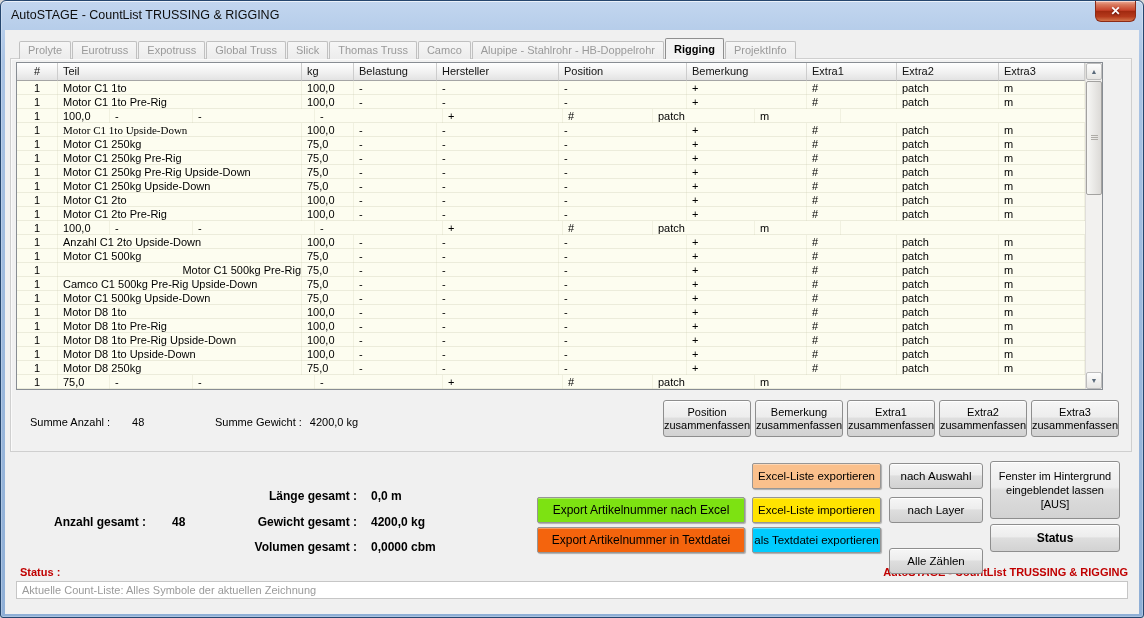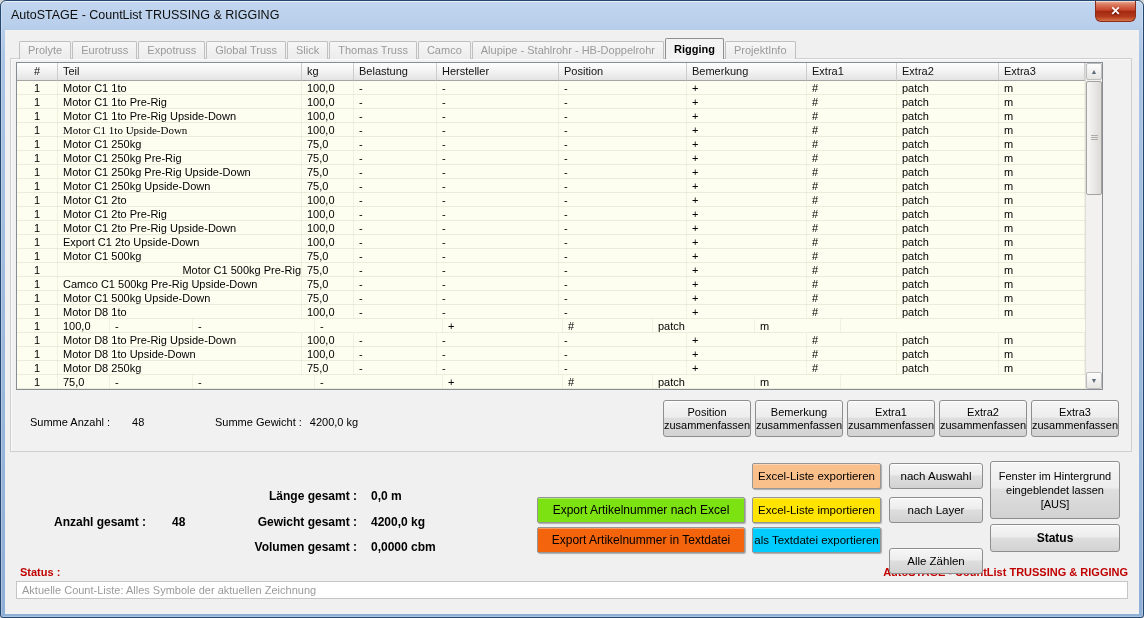--- a/index.html
+++ b/index.html
@@ -144,21 +144,20 @@
             <div class="lv-cell c3" style="width: 83px;">-</div>
             <div class="lv-cell c4" style="width: 122px;">-</div>
             <div class="lv-cell c5" style="width: 128px;">-</div>
             <div class="lv-cell c6" style="width: 120px;">+</div>
             <div class="lv-cell c7" style="width: 90px;">#</div>
             <div class="lv-cell c8" style="width: 102px;">patch</div>
             <div class="lv-cell c9" style="width: 86px;">m</div>
           </div>
           <div class="lv-row">
             <div class="lv-cell c0" style="width: 41px;">1</div>
-            <div class="lv-cell c1" style="width: 244px;">Motor C1 1to Pre-Rig Upside-Down</div>
             <div class="lv-cell c2" style="width: 52px;">100,0</div>
             <div class="lv-cell c3" style="width: 83px;">-</div>
             <div class="lv-cell c4" style="width: 122px;">-</div>
             <div class="lv-cell c5" style="width: 128px;">-</div>
             <div class="lv-cell c6" style="width: 120px;">+</div>
             <div class="lv-cell c7" style="width: 90px;">#</div>
             <div class="lv-cell c8" style="width: 102px;">patch</div>
             <div class="lv-cell c9" style="width: 86px;">m</div>
           </div>
           <div class="lv-row">
@@ -240,33 +239,32 @@
             <div class="lv-cell c3" style="width: 83px;">-</div>
             <div class="lv-cell c4" style="width: 122px;">-</div>
             <div class="lv-cell c5" style="width: 128px;">-</div>
             <div class="lv-cell c6" style="width: 120px;">+</div>
             <div class="lv-cell c7" style="width: 90px;">#</div>
             <div class="lv-cell c8" style="width: 102px;">patch</div>
             <div class="lv-cell c9" style="width: 86px;">m</div>
           </div>
           <div class="lv-row">
             <div class="lv-cell c0" style="width: 41px;">1</div>
-            <div class="lv-cell c1" style="width: 244px;">Motor C1 2to Pre-Rig Upside-Down</div>
-            <div class="lv-cell c2" style="width: 52px;">100,0</div>
-            <div class="lv-cell c3" style="width: 83px;">-</div>
-            <div class="lv-cell c4" style="width: 122px;">-</div>
-            <div class="lv-cell c5" style="width: 128px;">-</div>
-            <div class="lv-cell c6" style="width: 120px;">+</div>
-            <div class="lv-cell c7" style="width: 90px;">#</div>
-            <div class="lv-cell c8" style="width: 102px;">patch</div>
-            <div class="lv-cell c9" style="width: 86px;">m</div>
-          </div>
-          <div class="lv-row">
-            <div class="lv-cell c0" style="width: 41px;">1</div>
-            <div class="lv-cell c1" style="width: 244px;">Export C1 2to Upside-Down</div>
+            <div class="lv-cell c2" style="width: 52px;">100,0</div>
+            <div class="lv-cell c3" style="width: 83px;">-</div>
+            <div class="lv-cell c4" style="width: 122px;">-</div>
+            <div class="lv-cell c5" style="width: 128px;">-</div>
+            <div class="lv-cell c6" style="width: 120px;">+</div>
+            <div class="lv-cell c7" style="width: 90px;">#</div>
+            <div class="lv-cell c8" style="width: 102px;">patch</div>
+            <div class="lv-cell c9" style="width: 86px;">m</div>
+          </div>
+          <div class="lv-row">
+            <div class="lv-cell c0" style="width: 41px;">1</div>
+            <div class="lv-cell c1" style="width: 244px;">Anzahl C1 2to Upside-Down</div>
             <div class="lv-cell c2" style="width: 52px;">100,0</div>
             <div class="lv-cell c3" style="width: 83px;">-</div>
             <div class="lv-cell c4" style="width: 122px;">-</div>
             <div class="lv-cell c5" style="width: 128px;">-</div>
             <div class="lv-cell c6" style="width: 120px;">+</div>
             <div class="lv-cell c7" style="width: 90px;">#</div>
             <div class="lv-cell c8" style="width: 102px;">patch</div>
             <div class="lv-cell c9" style="width: 86px;">m</div>
           </div>
           <div class="lv-row">
@@ -324,20 +322,21 @@
             <div class="lv-cell c3" style="width: 83px;">-</div>
             <div class="lv-cell c4" style="width: 122px;">-</div>
             <div class="lv-cell c5" style="width: 128px;">-</div>
             <div class="lv-cell c6" style="width: 120px;">+</div>
             <div class="lv-cell c7" style="width: 90px;">#</div>
             <div class="lv-cell c8" style="width: 102px;">patch</div>
             <div class="lv-cell c9" style="width: 86px;">m</div>
           </div>
           <div class="lv-row">
             <div class="lv-cell c0" style="width: 41px;">1</div>
+            <div class="lv-cell c1" style="width: 244px;">Motor D8 1to Pre-Rig</div>
             <div class="lv-cell c2" style="width: 52px;">100,0</div>
             <div class="lv-cell c3" style="width: 83px;">-</div>
             <div class="lv-cell c4" style="width: 122px;">-</div>
             <div class="lv-cell c5" style="width: 128px;">-</div>
             <div class="lv-cell c6" style="width: 120px;">+</div>
             <div class="lv-cell c7" style="width: 90px;">#</div>
             <div class="lv-cell c8" style="width: 102px;">patch</div>
             <div class="lv-cell c9" style="width: 86px;">m</div>
           </div>
           <div class="lv-row">

